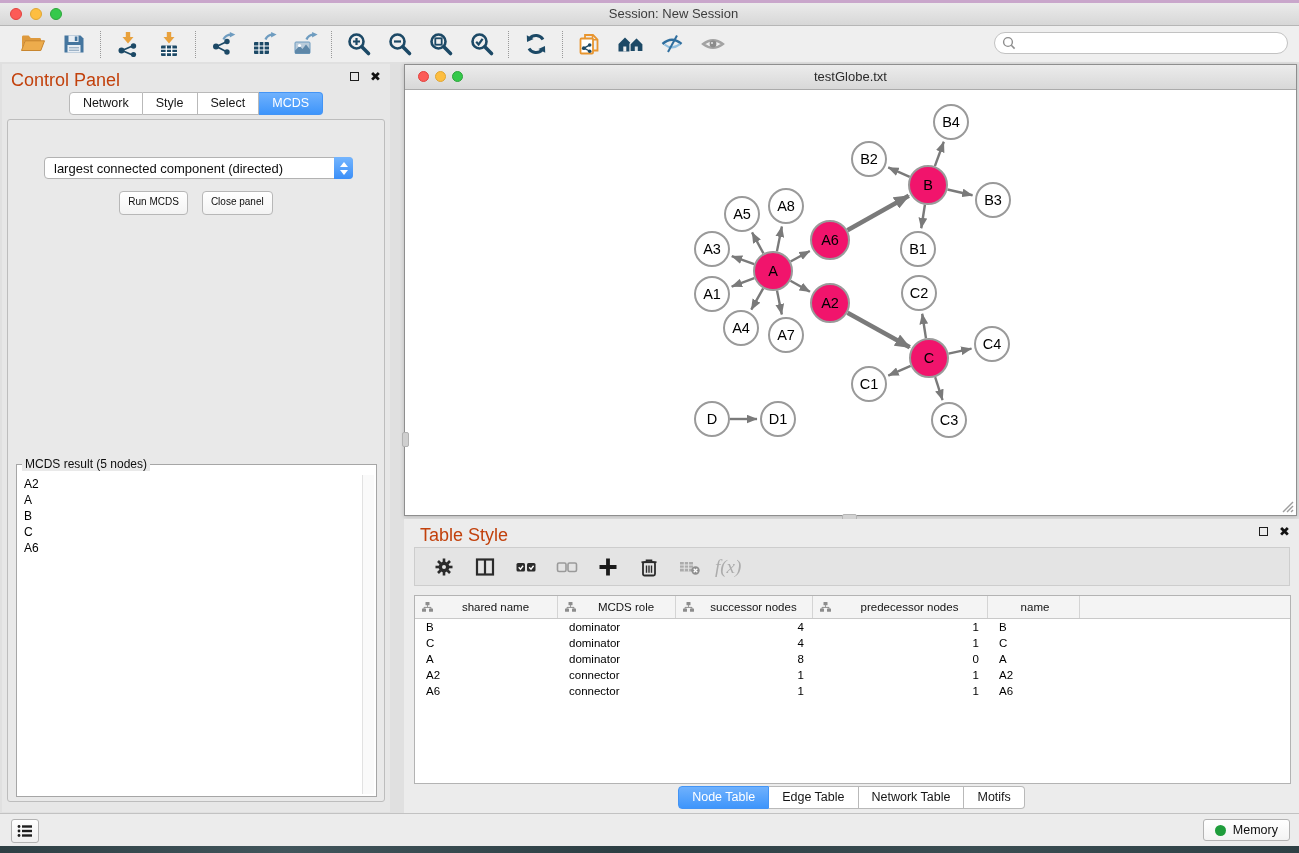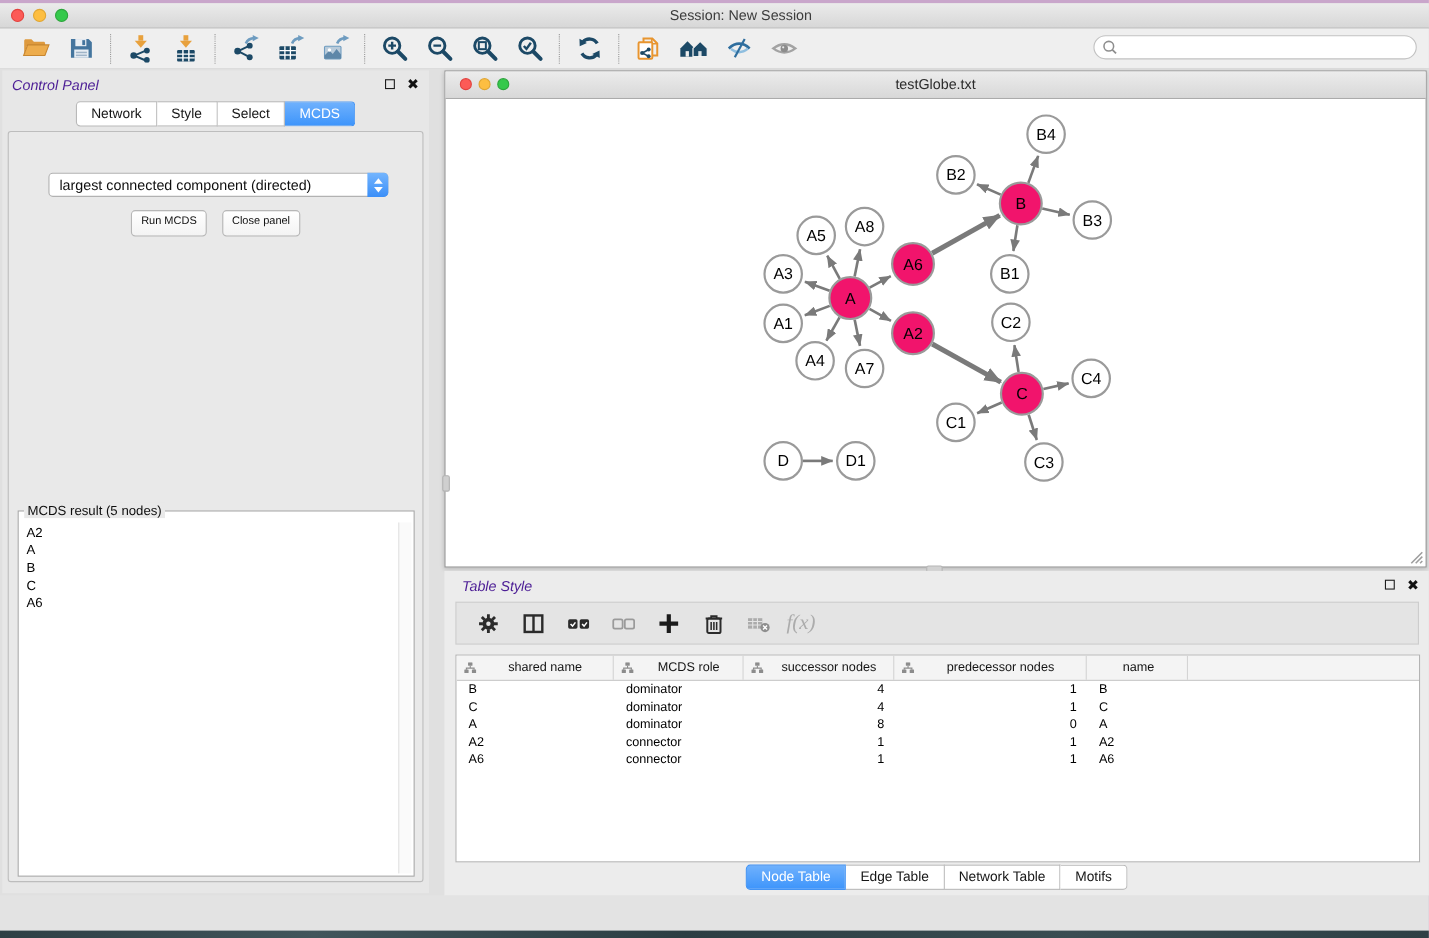--- a/index.html
+++ b/index.html
@@ -27,21 +27,21 @@
   .search-wrap{position:absolute;right:11px;top:6px;width:294px;height:22px;background:#FFF;
     border:1px solid #C2C2C2;border-radius:12px;display:flex;align-items:center;padding-left:7px;box-sizing:border-box;}
   .search-wrap input{border:none;outline:none;flex:1;height:16px;font-size:12px;background:transparent;padding:0 6px 0 3px;}
 
   
   .content{position:absolute;top:59px;bottom:33px;left:0;right:0;background:#E0E0E0;}
 
   
   .control-panel{position:absolute;left:2px;top:2px;width:388px;bottom:2px;background:#E7E7E7;}
   .panel-head{position:relative;height:26px;}
-  .panel-title{position:absolute;left:9px;top:6px;font-size:13px;color:#4c1d95;font-style:italic;}
+  .panel-title{position:absolute;left:9px;top:6px;font-size:18px;color:#c2410c;}
   .panel-ctl{position:absolute;right:9px;top:7px;display:flex;gap:11px;align-items:center;}
   .float-btn{width:9px;height:9px;border:1.6px solid #1D1D1D;box-sizing:border-box;}
   .close-btn{font-size:13px;font-weight:bold;color:#111;line-height:11px;}
   .cp-tabs{display:flex;justify-content:center;margin-top:2px;}
   .seg{height:21px;line-height:21px;padding:0 13px;background:#FFF;border:1px solid #B9B9B9;border-left:none;
        font-size:12.5px;color:#161616;cursor:default;}
   .seg:first-child{border-left:1px solid #B9B9B9;border-radius:4px 0 0 4px;}
   .seg:last-child{border-radius:0 4px 4px 0;}
   .seg.active{background:linear-gradient(#6FB1FD,#3E95FB);color:#FFF;border-color:#4394F5;}
   .cp-body{position:absolute;left:5px;right:5px;top:55px;bottom:10px;background:#E9E9E9;
@@ -642,16 +642,34 @@
         </div>
         <div class="bottom-tabs" id="bottom-tabs">
             <div class="seg active">Node Table</div>
             <div class="seg">Edge Table</div>
             <div class="seg">Network Table</div>
             <div class="seg">Motifs</div>
           </div>
       </div>
     </div>
 
+    <div class="statusbar">
+      <div class="list-btn">
+        <svg width="16" height="14" viewBox="0 0 16 14">
+            <g fill="#1E1E1E">
+              <circle cx="2" cy="2.5" r="1.4"></circle>
+              <rect x="5" y="1.3" width="10" height="2.4"></rect>
+              <circle cx="2" cy="7" r="1.4"></circle>
+              <rect x="5" y="5.8" width="10" height="2.4"></rect>
+              <circle cx="2" cy="11.5" r="1.4"></circle>
+              <rect x="5" y="10.3" width="10" height="2.4"></rect>
+            </g>
+          </svg>
+      </div>
+      <div class="memory-btn">
+        <div class="mem-dot"></div>
+        <span>Memory</span>
+      </div>
+    </div>
   </div>
 
   <div class="bottom-strip"></div>
 </div>
 
 </body></html>

